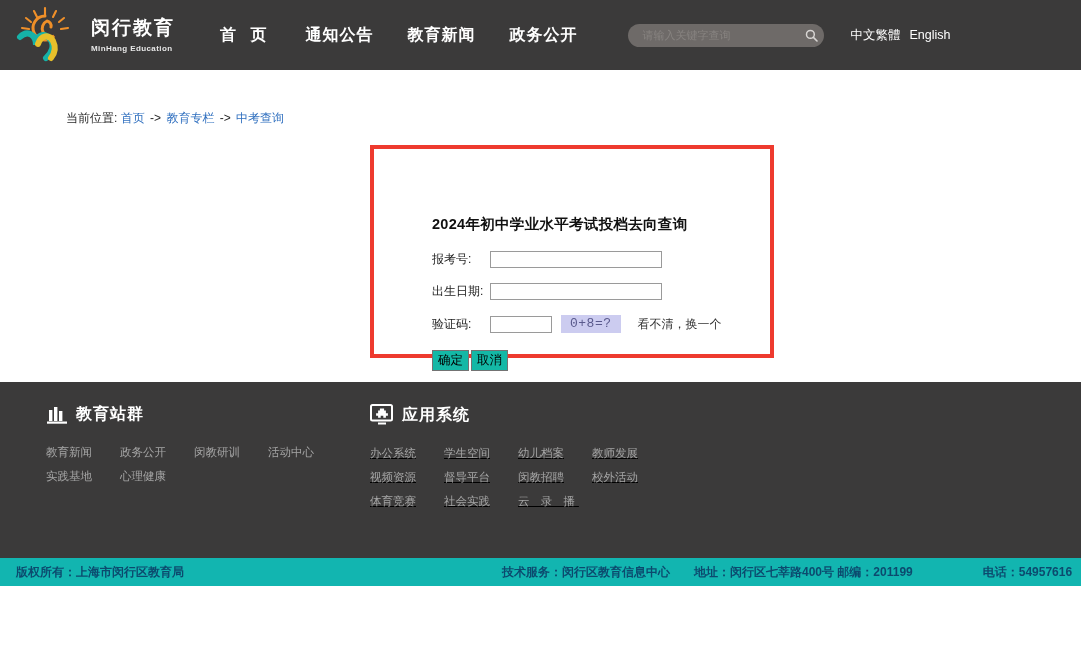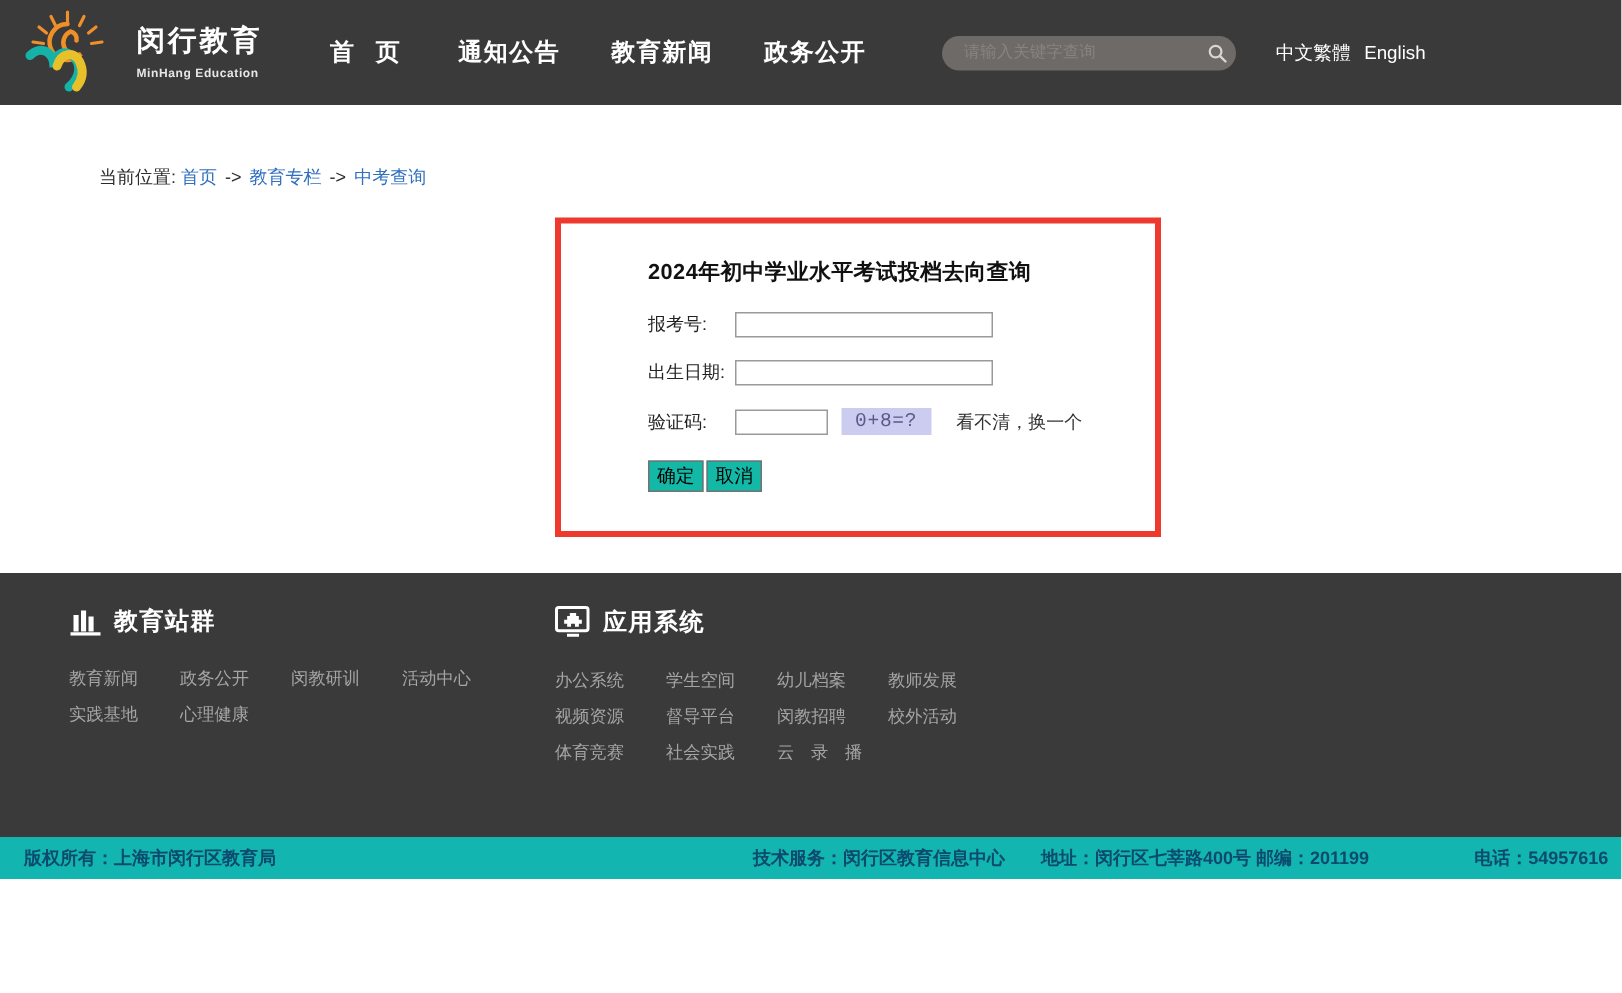--- a/index.html
+++ b/index.html
@@ -74,21 +74,21 @@
   .panel {
     position:absolute; left:370px; top:145px;
     width:404px; height:213px;
     border:4px solid #ee3a2e;
     background:#ffffff;
     box-sizing:border-box;
   }
   .panel-inner { padding:23px 0 0 58px; }
   .panel-title {
     font-size:14.5px; font-weight:bold; color:#111;
-    letter-spacing:.3px; margin-bottom:17px;
+    letter-spacing:.3px; margin-bottom:17px;margin-top:43px;
   }
   .form-row { display:flex; align-items:center; margin-bottom:15px; }
   .form-label {
     font-size:12px; color:#222; width:58px; flex:0 0 auto;
   }
   .tin {
     height:17px; border:1px solid #9a9a9a; background:#fff;
     box-sizing:border-box; outline:none;
     font-family:"Liberation Sans", sans-serif; font-size:12px;
     padding:0 3px;
@@ -121,21 +121,21 @@
   .footer-inner { position:relative; width:100%; height:100%; }
 
   .fcol { position:absolute; }
   .fcol-sites { left:46px; top:22px; }
   .fcol-apps  { left:370px; top:22px; }
 
   .fcol-head { display:flex; align-items:center; gap:8px; margin-bottom:20px; }
   .fcol-title { color:#ffffff; font-size:16px; font-weight:bold; letter-spacing:1px; }
   .flinks { display:grid; grid-gap:9px 0; }
   .flinks.sites { grid-template-columns:74px 74px 74px 74px; }
-  .flinks.apps  { grid-template-columns:74px 74px 74px 74px; }
+  .flinks.apps  { grid-template-columns:74px 74px 74px 74px;text-decoration:underline; }
   .flink {
     color:#a5a5a5; font-size:11.5px; text-decoration:none; cursor:pointer; white-space:nowrap;
   }
   .flink.spaced { letter-spacing:4px; }
 
   
   .copyright {
     position:absolute; left:0; top:558px; width:100%; height:28px;
     background:#12b5b0;
     display:flex; align-items:center;

